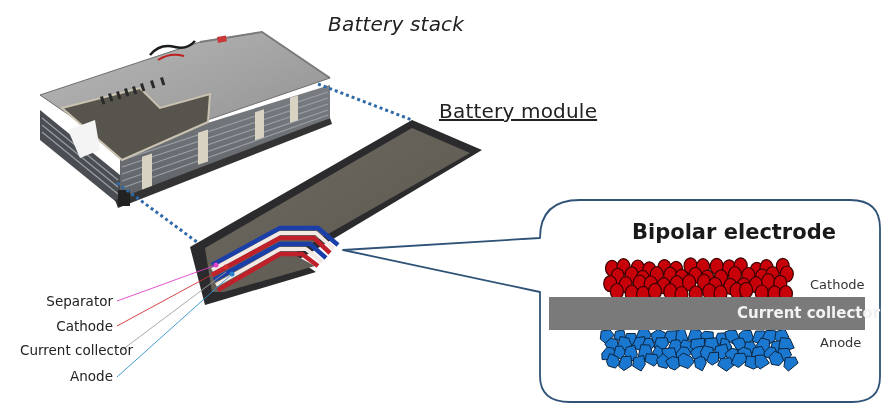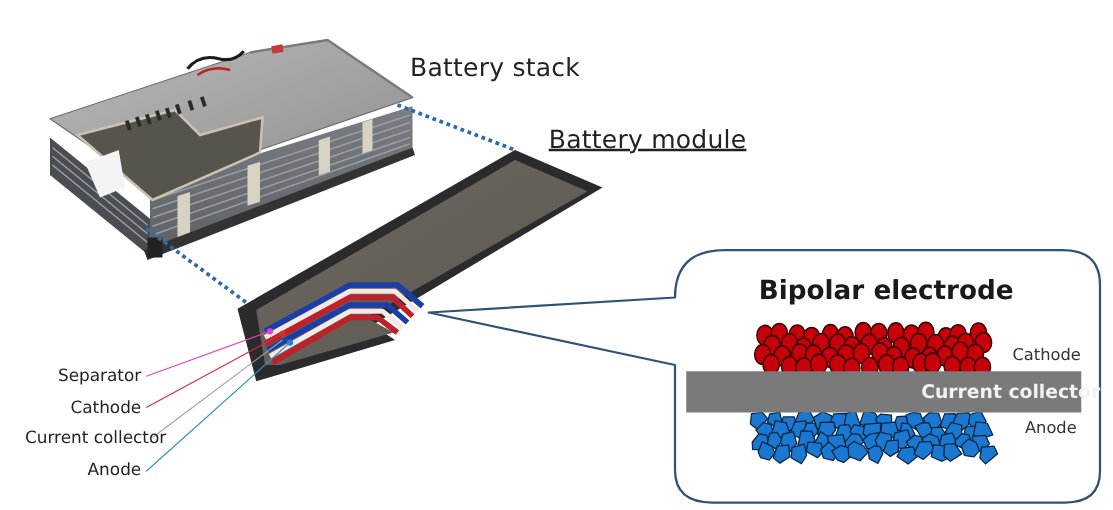--- a/index.html
+++ b/index.html
@@ -227,24 +227,24 @@
       <polygon points="747.3,360.1 738.5,367.5 731.2,363.2 735.4,353.7 744.4,353.2" fill="#1a78d0" stroke="#0b2540" stroke-width="1"></polygon>
       <polygon points="759.8,365.8 753.5,369.1 745.0,365.4 746.8,356.0 755.9,356.8" fill="#1a78d0" stroke="#0b2540" stroke-width="1"></polygon>
       <polygon points="769.4,363.1 760.2,369.0 755.2,364.8 755.4,355.6 763.6,354.9" fill="#1a78d0" stroke="#0b2540" stroke-width="1"></polygon>
       <polygon points="783.6,360.5 779.2,365.5 771.6,364.4 769.0,356.7 774.6,351.3 780.8,353.7" fill="#1a78d0" stroke="#0b2540" stroke-width="1"></polygon>
       <polygon points="798.1,363.0 788.4,371.1 783.9,366.5 785.3,357.7 795.2,357.0" fill="#1a78d0" stroke="#0b2540" stroke-width="1"></polygon>
     </g>
 
   <rect x="549" y="297" width="316" height="33" fill="#7a7a7a"></rect>
 </svg>
 
-<div class="lbl title-lbl" style="left:328px; top:42px;">Battery stack</div>
+<div class="lbl title-lbl" style="left:328px; top:12px;font-style:italic;">Battery stack</div>
 <div class="lbl title-lbl" style="left:439px; top:99px;text-decoration:underline;">Battery module</div>
 
 <div class="lbl left-lbl" style="left:-27px; top:293px;">Separator</div>
 <div class="lbl left-lbl" style="left:-27px; top:318px;">Cathode</div>
 <div class="lbl left-lbl" style="left:-7px; top:342px;">Current collector</div>
 <div class="lbl left-lbl" style="left:-27px; top:368px;">Anode</div>
 
-<div class="lbl cal-title" style="left:607px; top:220px;">Bipolar electrode</div>
+<div class="lbl cal-title" style="left:632px; top:220px;">Bipolar electrode</div>
 <div class="lbl cal-side" style="left:810px; top:277px;">Cathode</div>
 <div class="lbl cal-cc" style="left:737px; top:304px;">Current collector</div>
 <div class="lbl cal-side" style="left:820px; top:335px;">Anode</div>
 
 </body></html>

